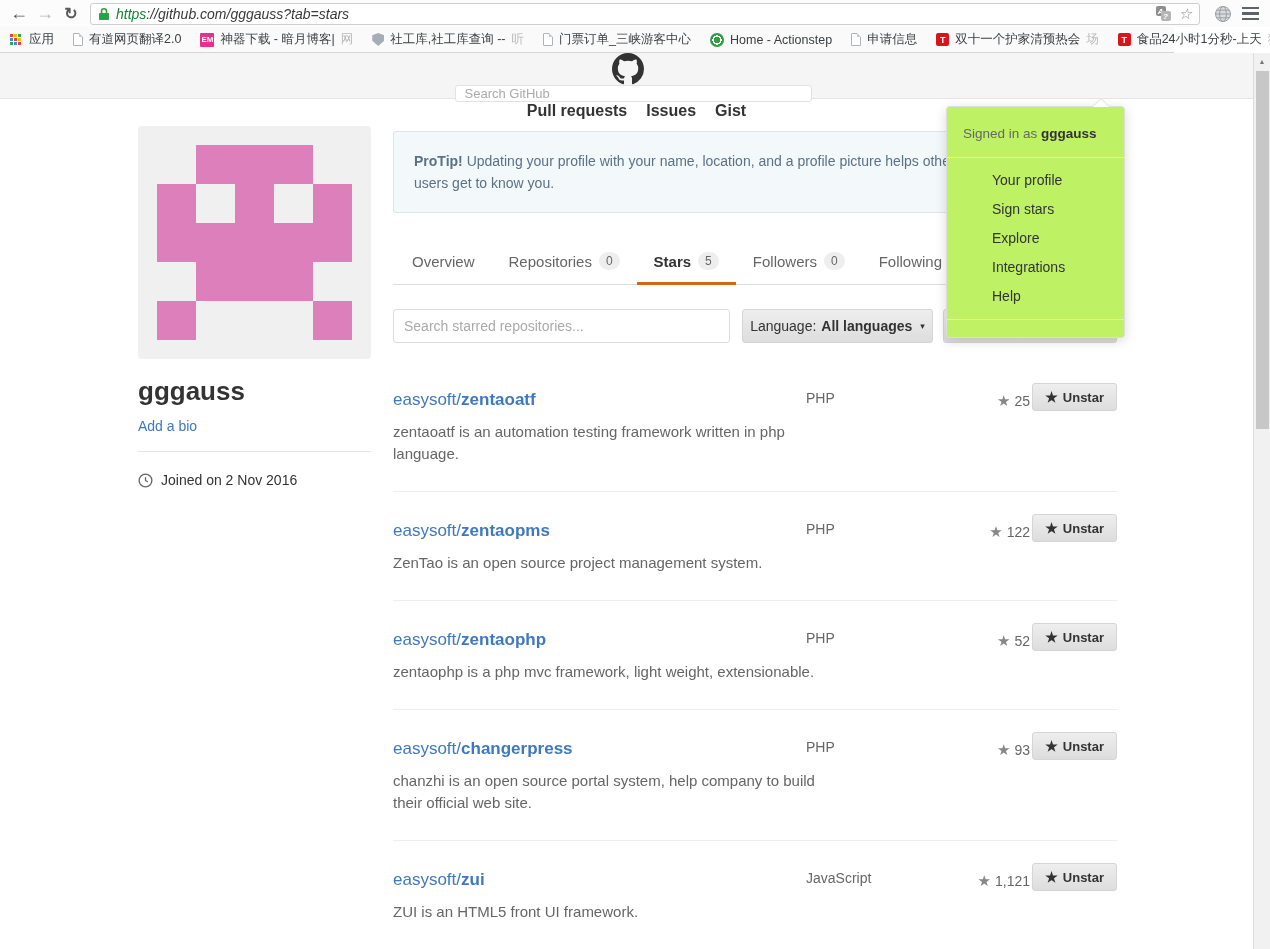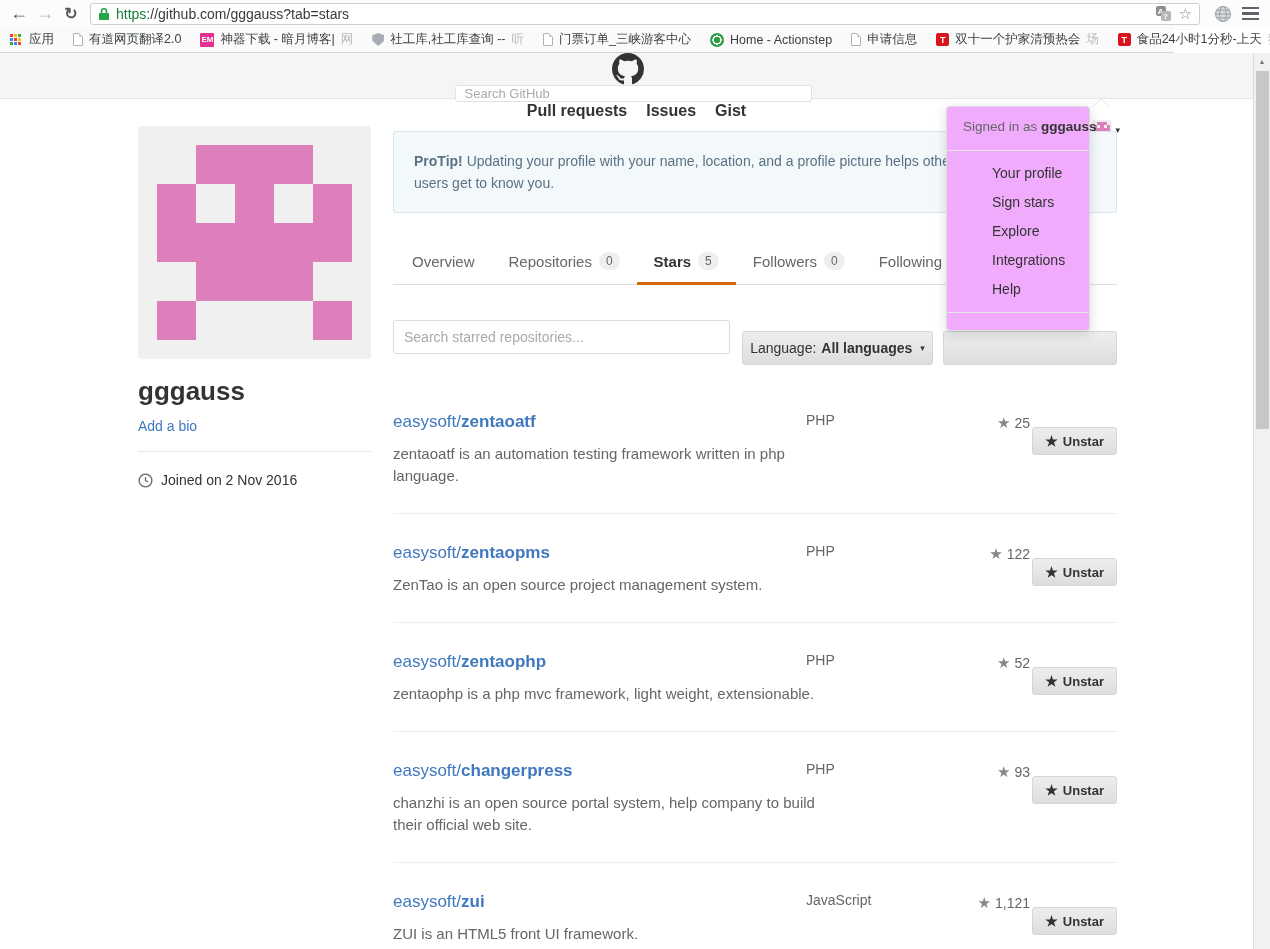--- a/index.html
+++ b/index.html
@@ -7,21 +7,21 @@
   body { font-family: "Liberation Sans", sans-serif; background: #fff; position: relative; color: #333; }
 
   
   .url-row { position: absolute; top: 0; left: 0; width: 1270px; height: 27px;
              background: #fcfcfc; display: flex; align-items: center; padding: 0 6px; }
   .nav-btn { width: 26px; height: 24px; display: flex; align-items: center; justify-content: center;
              font-size: 18px; color: #5a5a5a; cursor: pointer; }
   .nav-btn.disabled { color: #b9b9b9; }
   .nav-btn.reload { font-size: 16px; font-weight: bold; }
   .url-bar { flex: 1; height: 22px; background: #fff; border: 1px solid #cfcfcf; border-radius: 3px;
-             margin: 0 8px 0 6px; display: flex; align-items: center; padding: 0 7px; }
+             margin: 0 8px 0 6px; display: flex; align-items: center; padding: 0 7px; font-style: italic; }
   .url-text { font-size: 14px; color: #3a3a3a; margin-left: 6px; flex: 1; white-space: nowrap; overflow: hidden; }
   .url-scheme { color: #188038; }
   .lock-icon { width: 12px; height: 14px; flex: 0 0 auto; }
   .translate-icon { width: 15px; height: 15px; position: relative; margin-right: 8px; }
   .translate-icon .tb { position: absolute; border-radius: 2px; background: #9e9e9e; color: #fff;
                         font-size: 8px; font-weight: bold; display: flex; align-items: center; justify-content: center; }
   .translate-icon .tb1 { left: 0; top: 0; width: 10px; height: 10px; background: #8f8f8f; }
   .translate-icon .tb2 { right: 0; bottom: 0; width: 10px; height: 10px; background: #b5b5b5; }
   .star-outline { font-size: 15px; color: #8a8a8a; line-height: 1; }
   .globe-icon { width: 18px; height: 18px; margin: 0 6px; }
@@ -94,43 +94,43 @@
   .tab.active { color: #333; font-weight: 600; }
   .tab-count { margin-left: 7px; background: #eee; color: #666; font-size: 12px; font-weight: 400;
                border-radius: 10px; padding: 2px 7px; line-height: 1.2; }
   .tab-underline { position: absolute; left: 0; right: 0; bottom: -1px; height: 3px; background: #d26911; }
 
   .filter-row { margin-top: 24px; display: flex; align-items: center; }
   .starred-search { width: 337px; height: 34px; border: 1px solid #ddd; border-radius: 3px; padding: 0 10px;
                     font-size: 14px; color: #a16207; outline: none; font-family: "Liberation Sans", sans-serif; }
   .starred-search::placeholder { color: #aaa; }
   .gh-btn { background: linear-gradient(#eee, #ddd); border: 1px solid #d5d5d5; border-radius: 3px;
-            color: #333; cursor: pointer; font-family: "Liberation Sans", sans-serif; margin-top: 22px; }
+            color: #333; cursor: pointer; font-family: "Liberation Sans", sans-serif; }
   .lang-btn { margin-left: 12px; width: 191px; height: 34px; font-size: 14px; display: flex;
               align-items: center; justify-content: center; gap: 5px; }
   .lang-value { font-weight: bold; }
   .lang-caret { font-size: 9px; margin-left: 3px; }
   .sort-btn { margin-left: 10px; width: 174px; height: 34px; }
 
   .repo-list { margin-top: 18px; }
   .repo-row { position: relative; padding: 28px 0 26px; border-bottom: 1px solid #eee; }
   .repo-title { font-size: 17px; color: #4078c0; line-height: 22px; cursor: pointer; width: fit-content; }
   .repo-name { font-weight: 600; }
   .repo-desc { margin-top: 10px; max-width: 440px; font-size: 15px; line-height: 22px; color: #666; }
   .repo-lang { position: absolute; left: 413px; top: 29px; font-size: 14px; color: #666; }
   .repo-stars { position: absolute; right: 87px; top: 31px; font-size: 14px; color: #666; cursor: pointer; }
   .repo-stars .star-glyph { color: #888; margin-right: 4px; font-size: 15px; }
   .unstar-btn { position: absolute; right: 0; top: 22px; height: 28px; padding: 0 12px;
                 font-size: 13px; font-weight: 600; display: flex; align-items: center; gap: 5px; }
   .unstar-btn .star-glyph { font-size: 14px; color: #333; }
 
   
-  .dropdown { position: absolute; left: 946px; top: 106px; width: 144px; background: #f0abfc;
+  .dropdown { position: absolute; left: 946px; top: 106px; width: 179px; background: #bef264;
               border: 1px solid #ddd; border-radius: 4px; box-shadow: 0 3px 12px rgba(0,0,0,0.15);
-              padding: 5px 0 9px; z-index: 60; }
+              padding: 12px 0 9px; z-index: 60; }
   .dropdown::before { content: ""; position: absolute; top: -9px; left: 145px; border: 9px solid transparent;
                       border-top: 0; border-bottom-color: #ddd; }
   .dropdown::after { content: ""; position: absolute; top: -8px; left: 146px; border: 8px solid transparent;
                      border-top: 0; border-bottom-color: #fff; }
   .menu-header { padding: 7px 16px 8px; font-size: 13.5px; color: #666; white-space: nowrap; }
   .menu-username { font-weight: bold; color: #333; }
   .menu-divider { height: 1px; background: #e5e5e5; margin: 8px 0; }
   .menu-item { padding: 5px 16px; font-size: 14px; color: #333; line-height: 19px; cursor: pointer; margin-left: 29px; }
 
   

